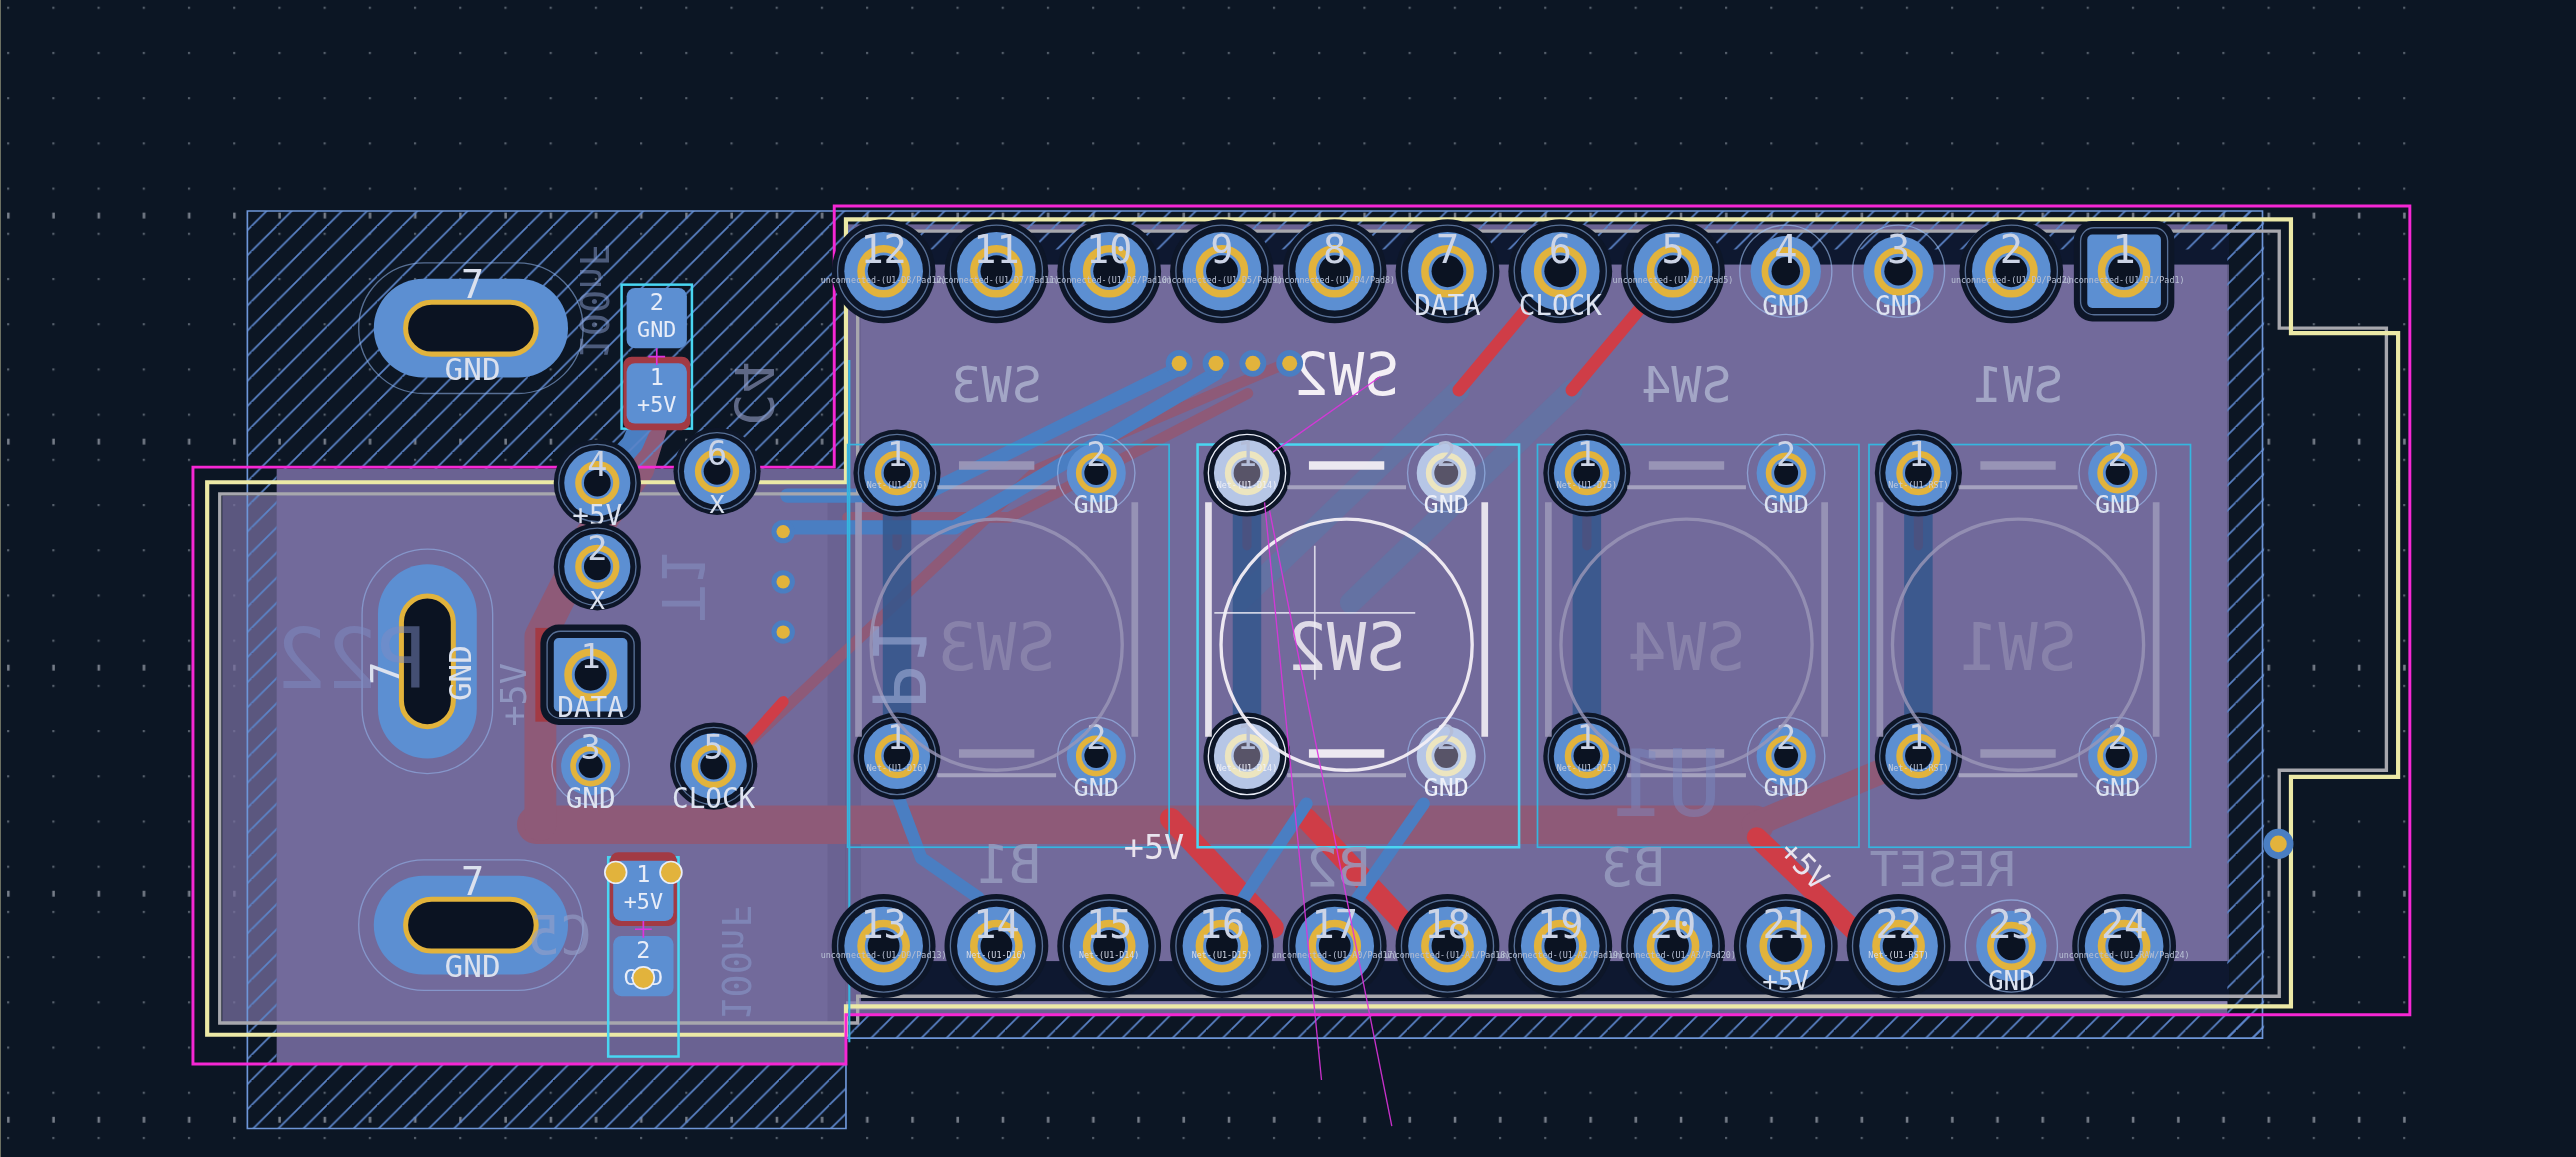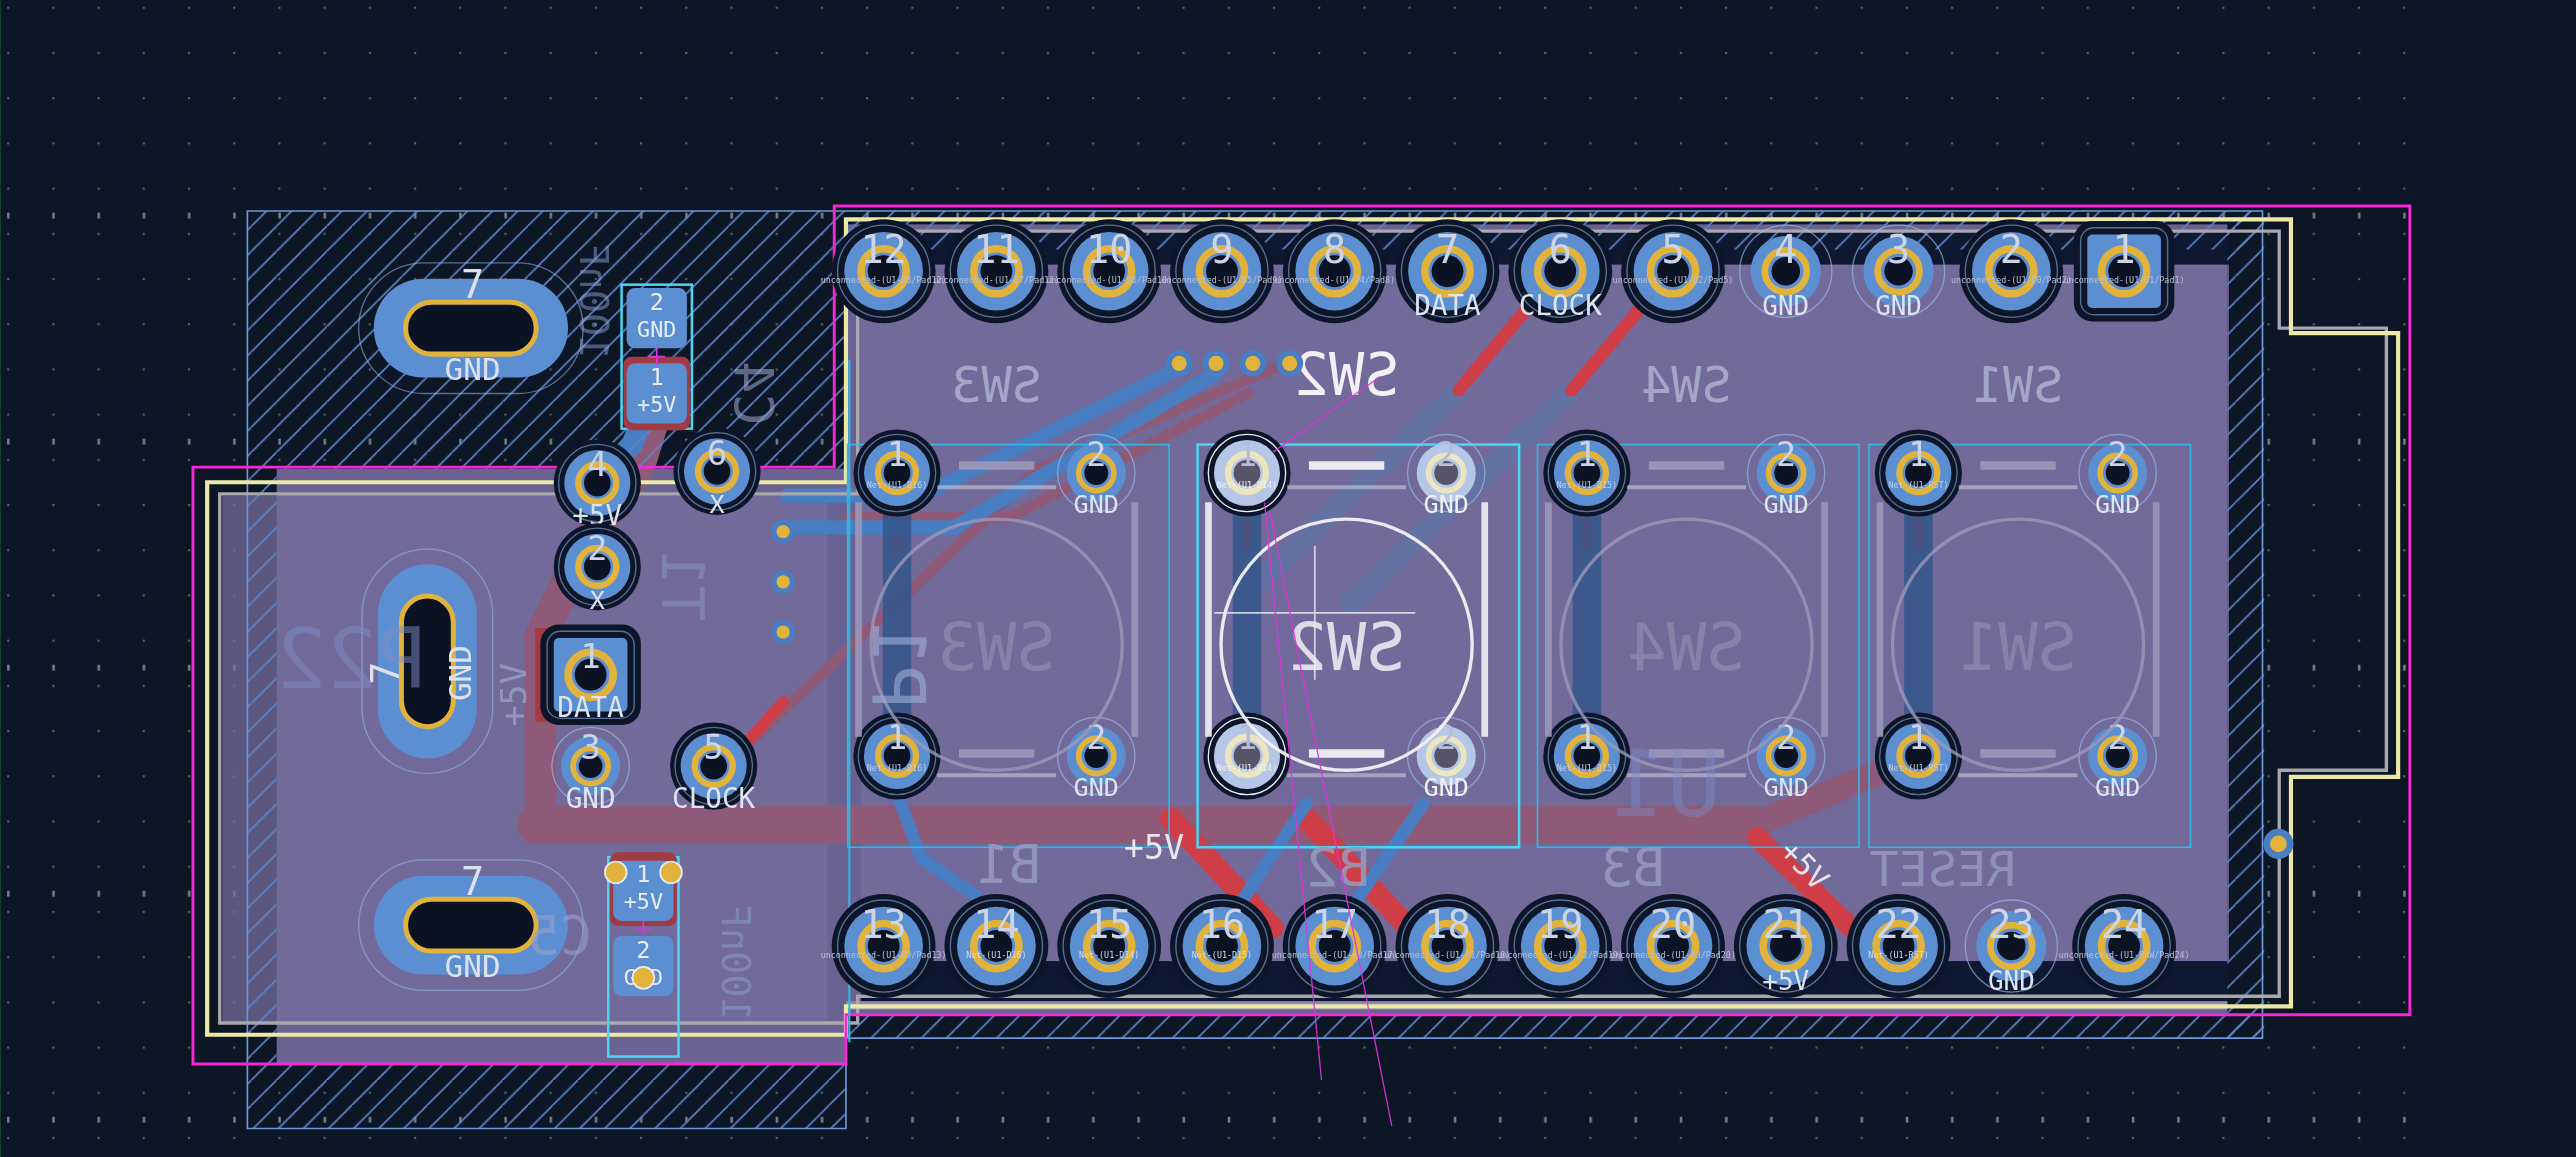--- a/index.html
+++ b/index.html
@@ -1,16 +1,16 @@
 <!DOCTYPE html>
 <html style="font-size:13.4px"><head>
 <meta charset="utf-8">
 <style>
   html,body{margin:0;padding:0;background:#0c1624;}
-  #canvas-wrap{position:relative;width:2440px;height:1157px;overflow:hidden;background:#15803d;}
+  #canvas-wrap{position:relative;width:2440px;height:1157px;overflow:hidden;background:#fef9c3;}
   svg{display:block;}
   text{font-family:"DejaVu Sans Mono","Liberation Mono",monospace;}
 </style>
 </head>
 <body>
 
 <div id="canvas-wrap">
   <svg id="pcb" width="2576" height="1157" viewBox="0 0 3076 1382">
       <defs>
         <pattern id="grid" width="54" height="54" patternUnits="userSpaceOnUse" x="8" y="8">

